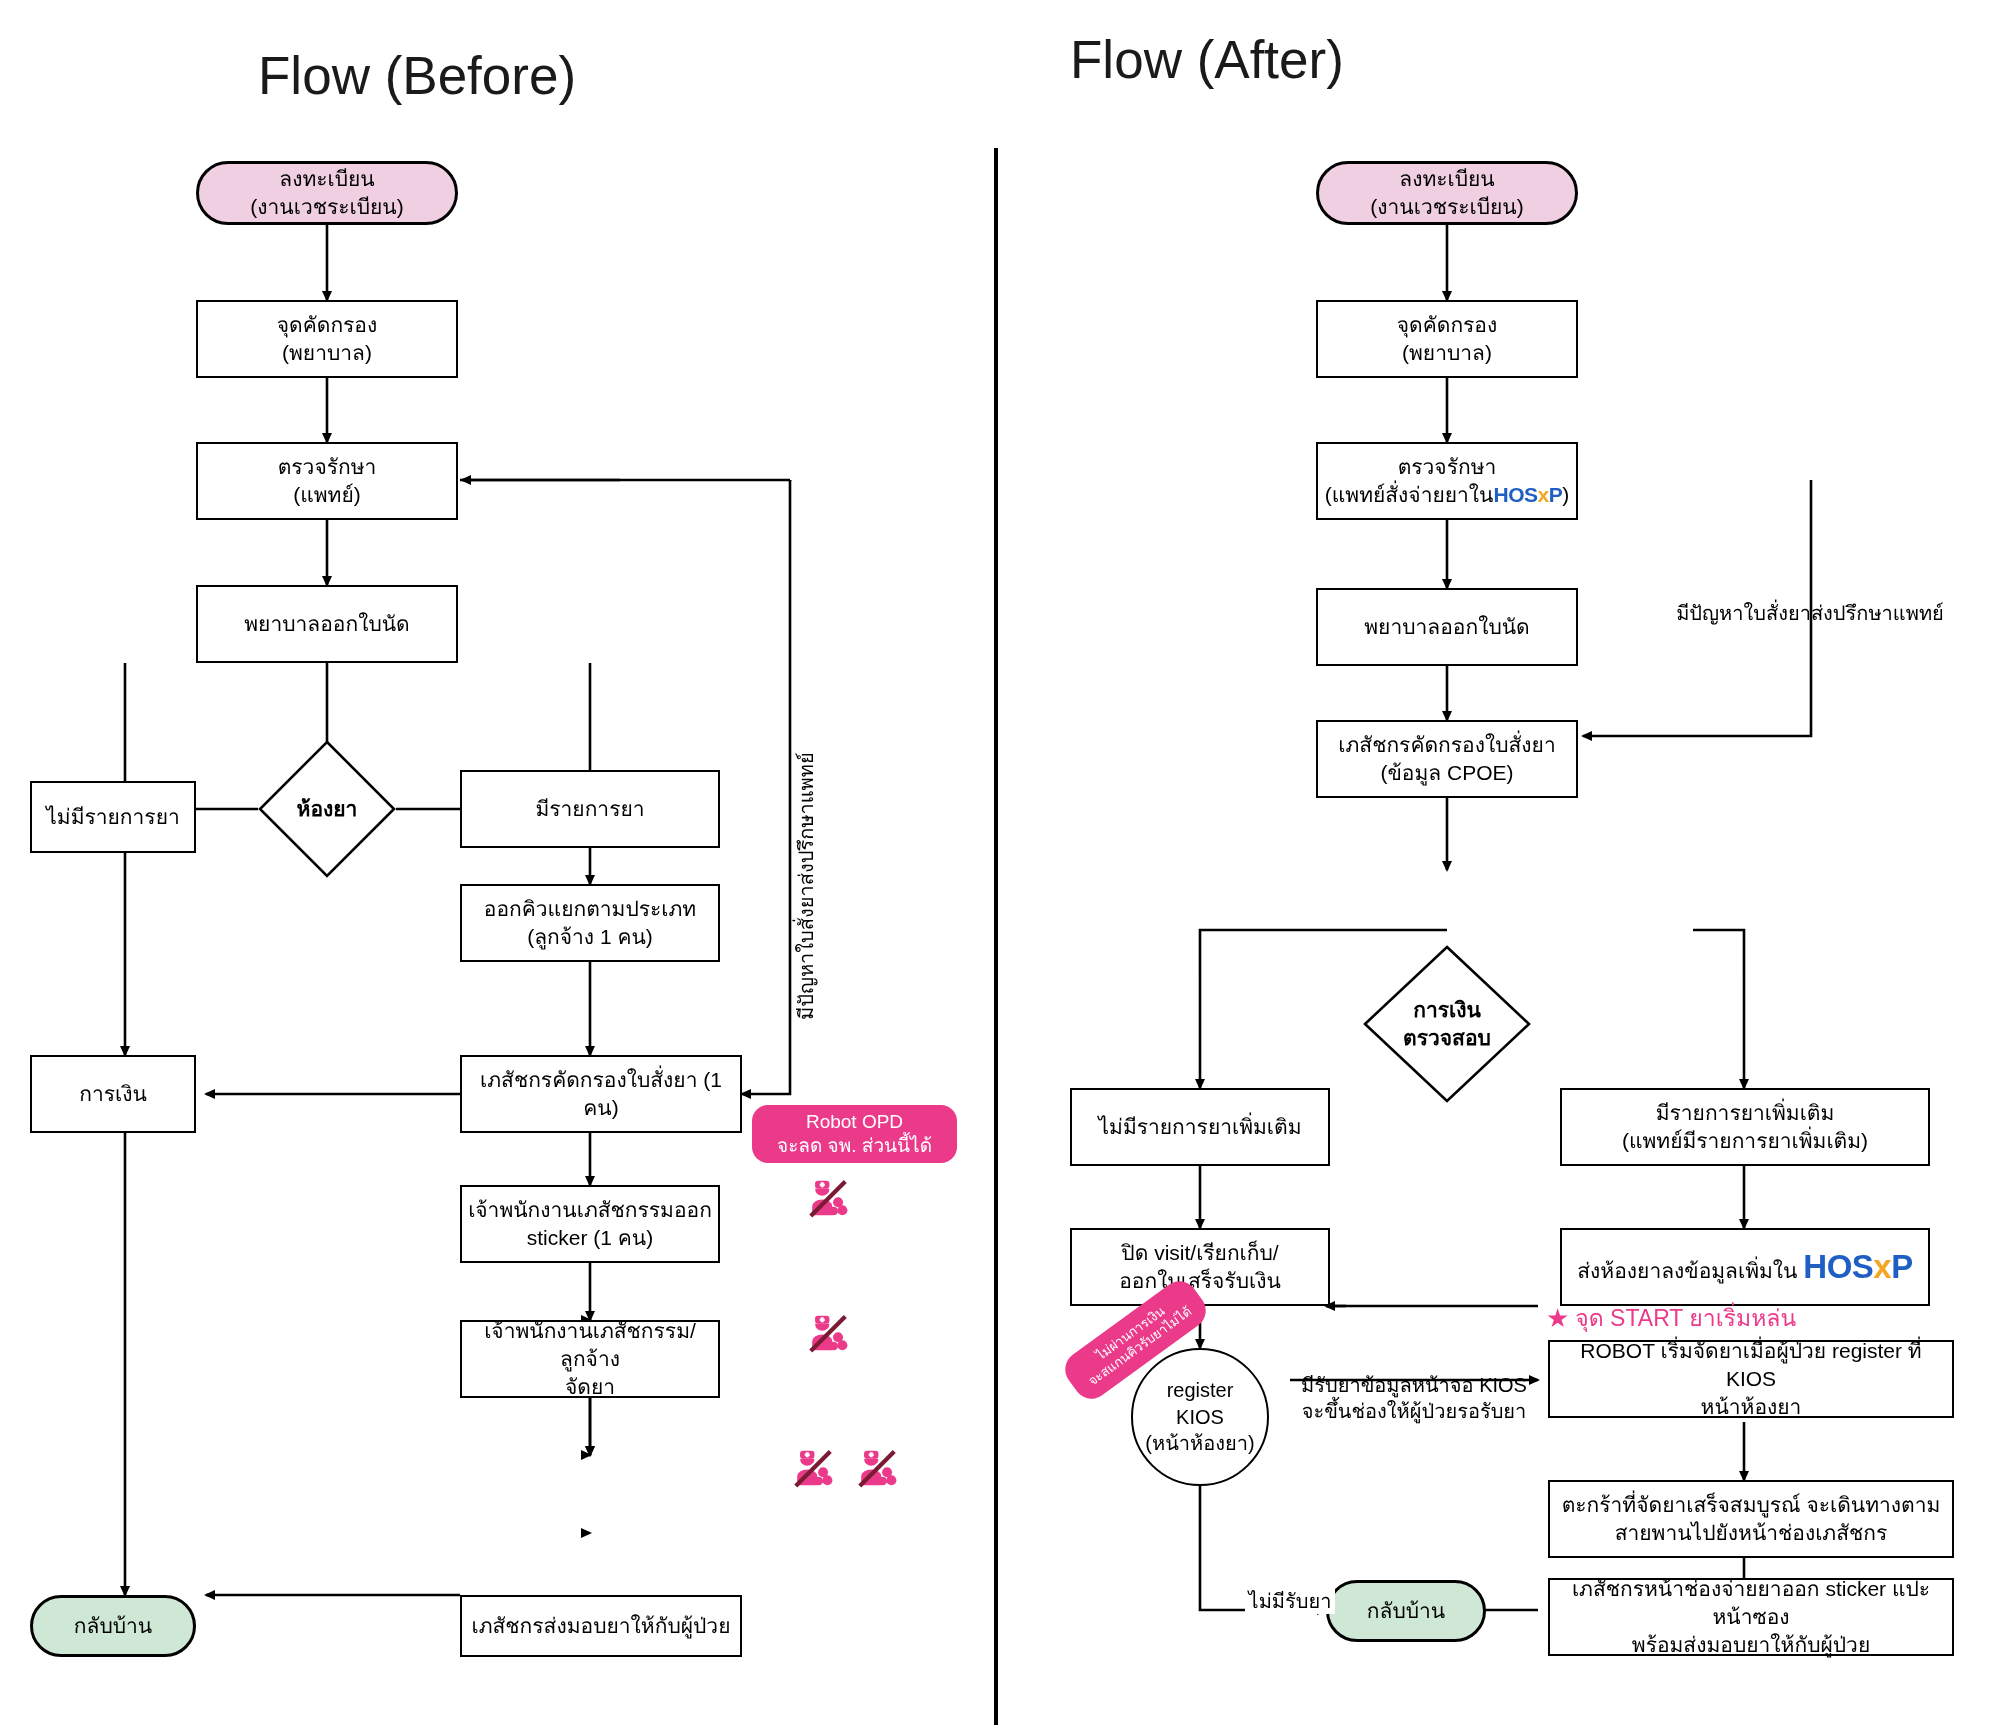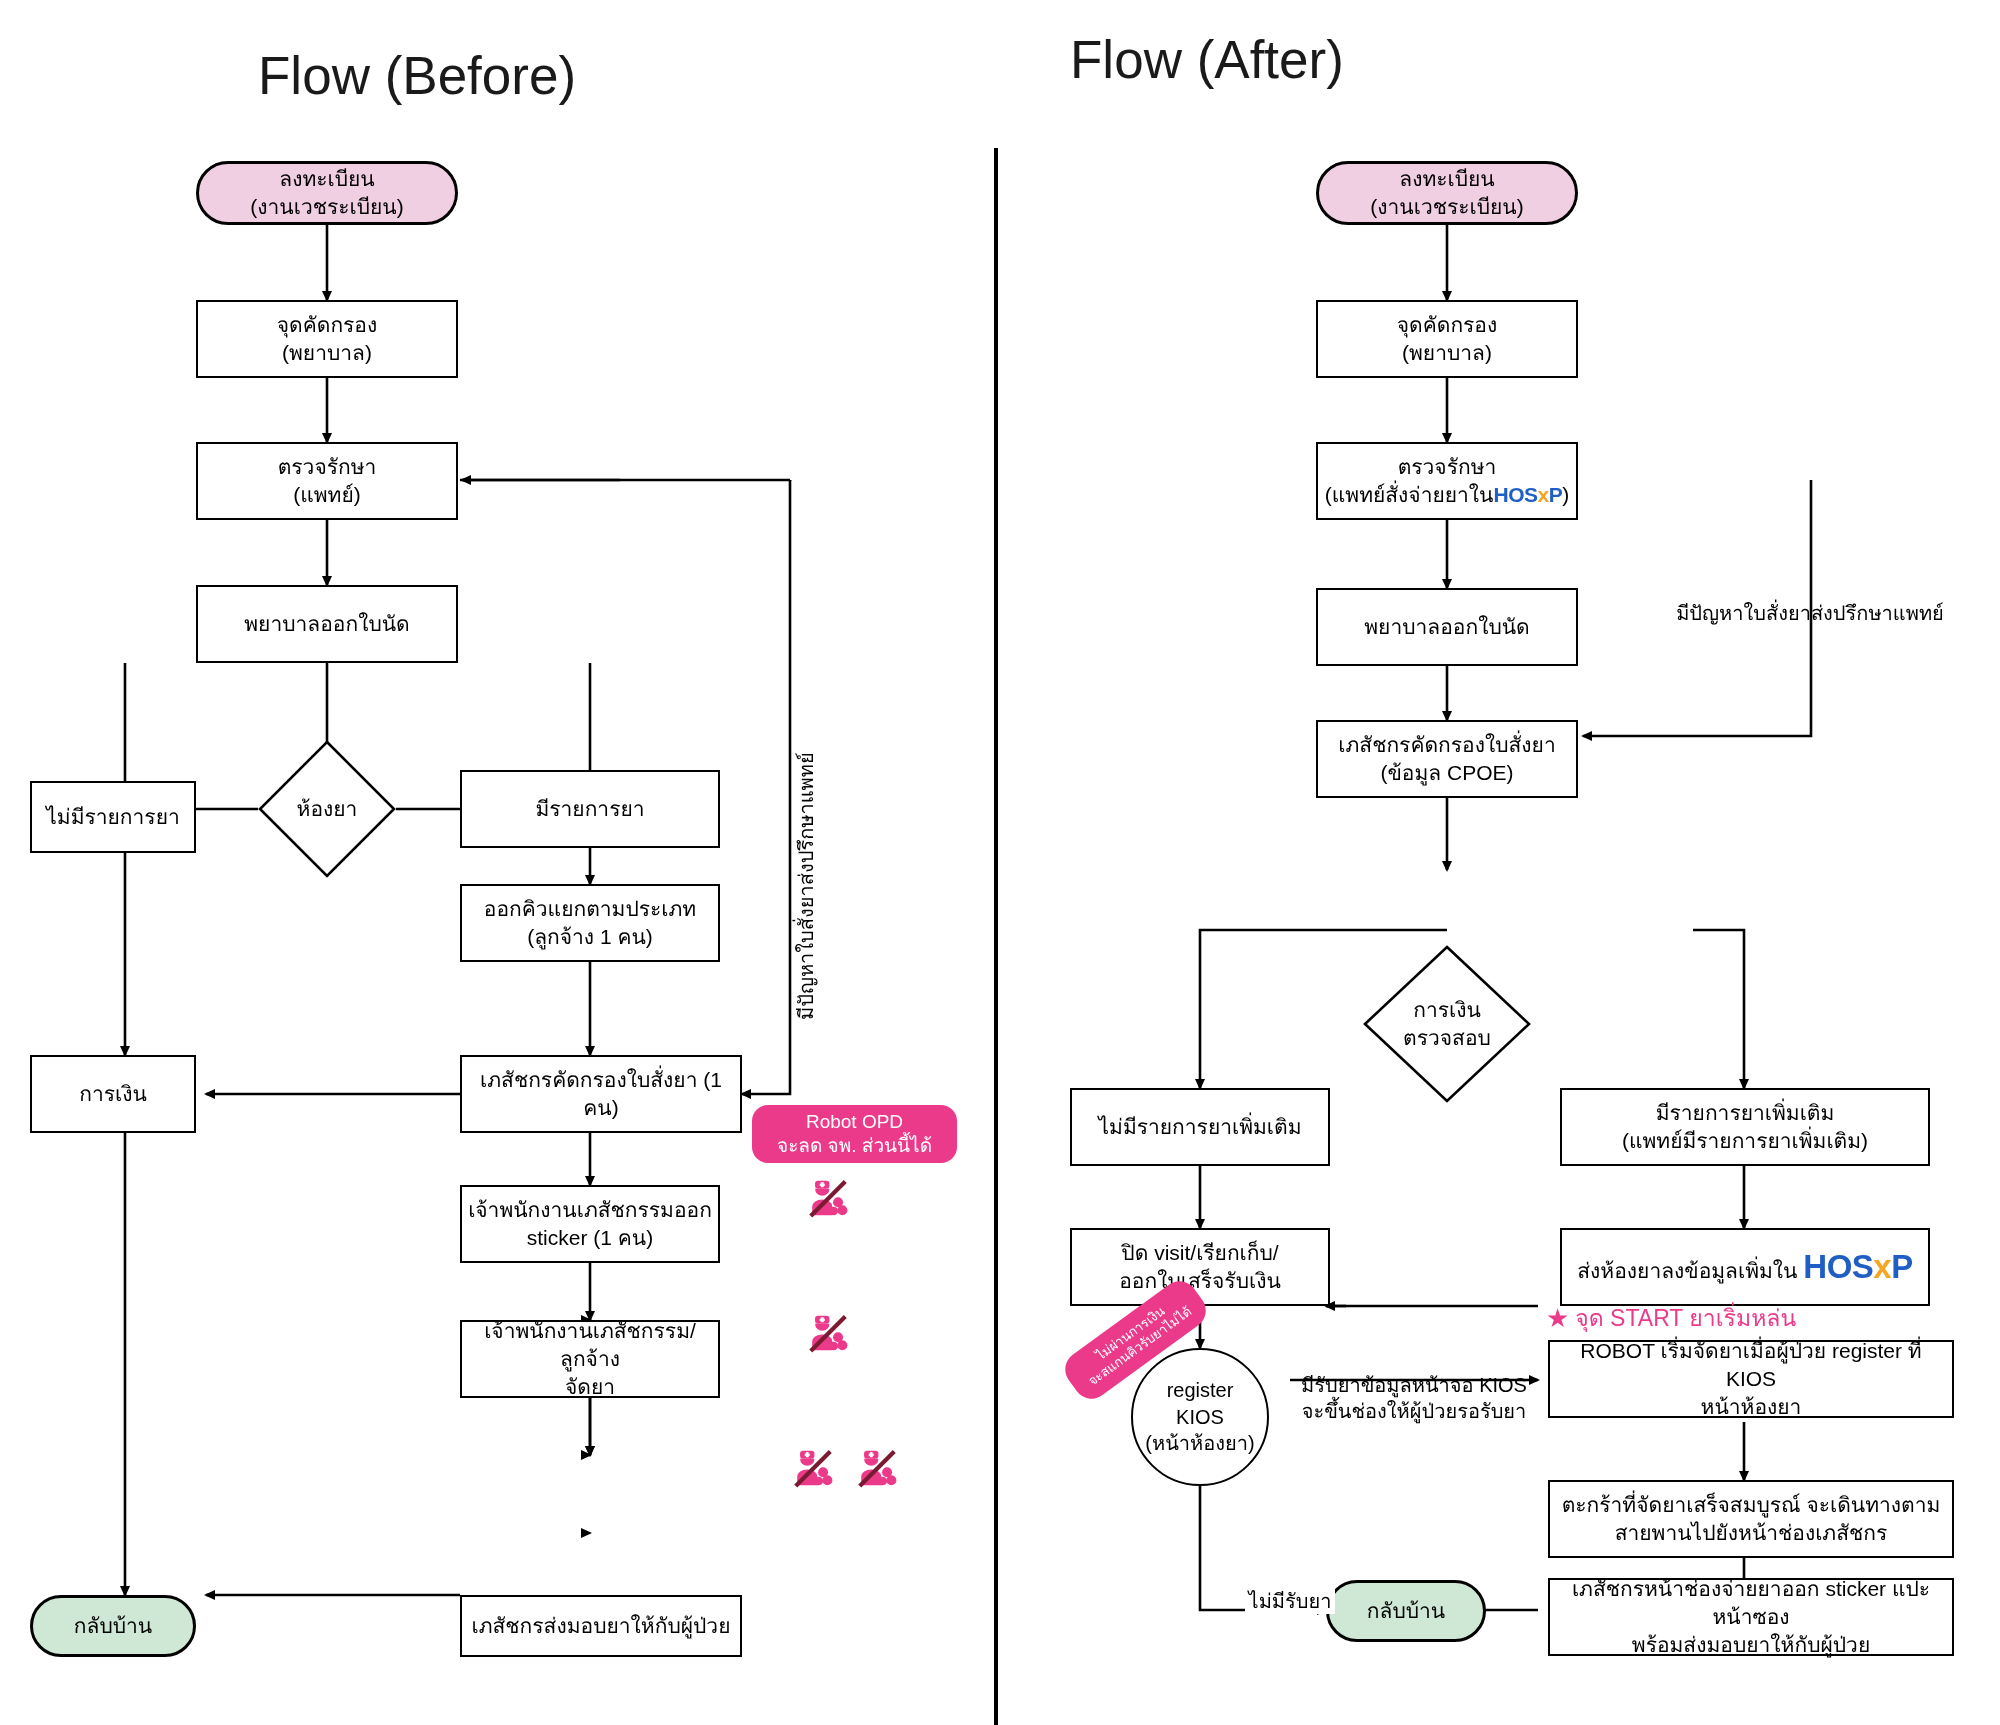--- a/index.html
+++ b/index.html
@@ -12,21 +12,21 @@
          white-space:nowrap;font-weight:400;}
 
   .node{position:absolute;box-sizing:border-box;display:flex;align-items:center;
         justify-content:center;text-align:center;border:2.5px solid #000;
         background:#fff;font-size:21px;line-height:1.32;color:#000;padding:2px 6px;}
   .node.proc{border-radius:0;}
   .node.term{border-radius:34px;border-width:3px;}
   .node.term.pink{background:#f0cfe2;}
   .node.term.green{background:#cfe7d5;}
   .node.circle{border-radius:50%;}
-  .node.diamond{border:none;background:transparent;}
+  .node.diamond{border:none;background:transparent;font-weight:bold;}
   .diamond .dlabel{position:relative;z-index:2;}
   .diamond .dshape{position:absolute;left:0;top:0;width:100%;height:100%;}
 
   .edgelabel{position:absolute;font-size:20px;line-height:1.3;color:#000;
              text-align:center;white-space:pre-line;background:transparent;}
   .vlabel{position:absolute;font-size:20px;color:#000;white-space:nowrap;
           transform-origin:0 0;}
 
   .badge{position:absolute;box-sizing:border-box;background:#ec3a8b;color:#fff;
          border-radius:16px;display:flex;flex-direction:column;align-items:center;

